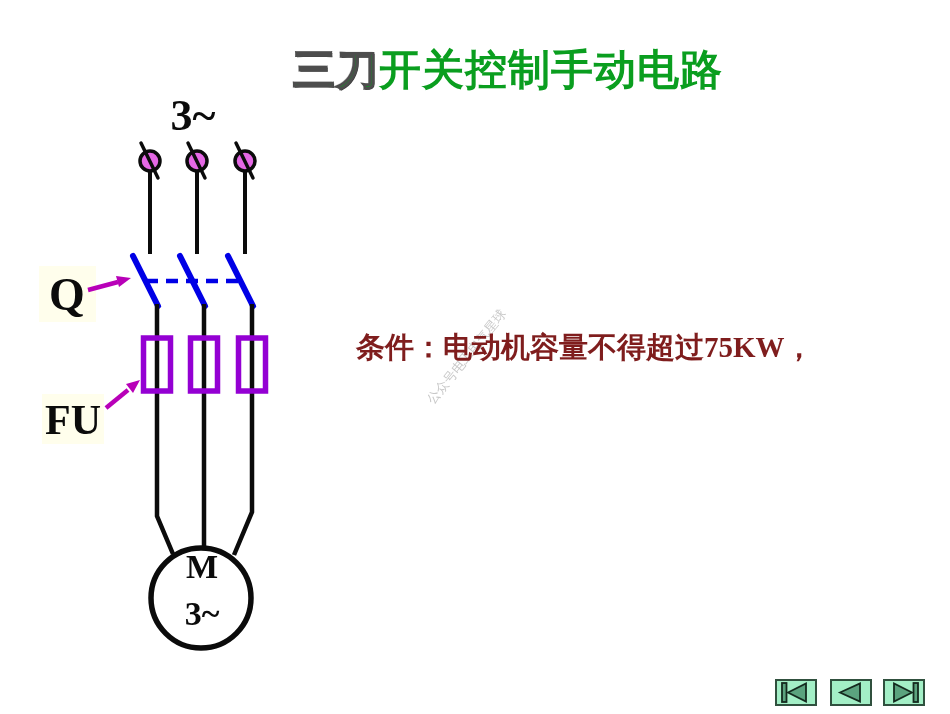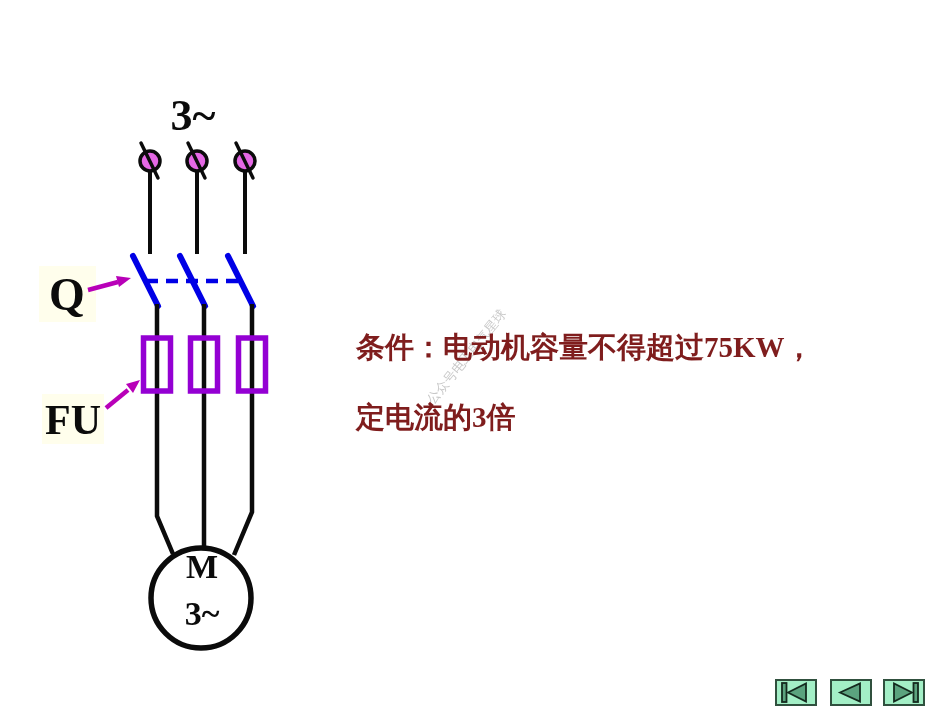--- a/index.html
+++ b/index.html
@@ -45,20 +45,21 @@
   .nav-btn svg{display:block;}
   .nav-first{left:0;}
   .nav-prev{left:55px;}
   .nav-next{left:108px;}
 </style>
 </head>
 <body>
 
 <div class="slide">
 
+  <div class="title"><span class="title-em">三刀</span><span>开关控制手动电路</span></div>
 
   <svg class="circuit" viewBox="0 0 950 714" xmlns="http://www.w3.org/2000/svg">
 
     <text x="193" y="130" font-size="44" text-anchor="middle">3~</text>
 
     <g>
       <circle cx="150" cy="161" r="10" fill="#e468e4" stroke="#0b0b0b" stroke-width="3.5"></circle>
       <line x1="141" y1="143" x2="158" y2="178" stroke="#0b0b0b" stroke-width="3.5" stroke-linecap="round"></line>
     </g>
     <g>
@@ -103,21 +104,20 @@
     <g>
       <line x1="106" y1="408" x2="128" y2="390" stroke="#b800b8" stroke-width="4.5"></line>
       <polygon points="140,380 126,384 133,393" fill="#b800b8"></polygon>
     </g>
   </svg>
 
   <div class="watermark">公众号电工电气星球</div>
 
   <div class="note">
     <div>条件：电动机容量不得超过75KW，</div>
-    <div>定电流的3倍</div>
   </div>
 
   <div class="nav">
     <button class="nav-btn nav-first" title="">
       <svg width="34" height="21" viewBox="0 0 34 21">
         <rect x="3" y="1" width="4.5" height="19" fill="#5ba37e" stroke="#142a1e" stroke-width="1.8"></rect>
         <polygon points="9,10.5 27,1.5 27,19.5" fill="#5ba37e" stroke="#142a1e" stroke-width="1.8"></polygon>
       </svg>
     </button>
     <button class="nav-btn nav-prev" title="">

